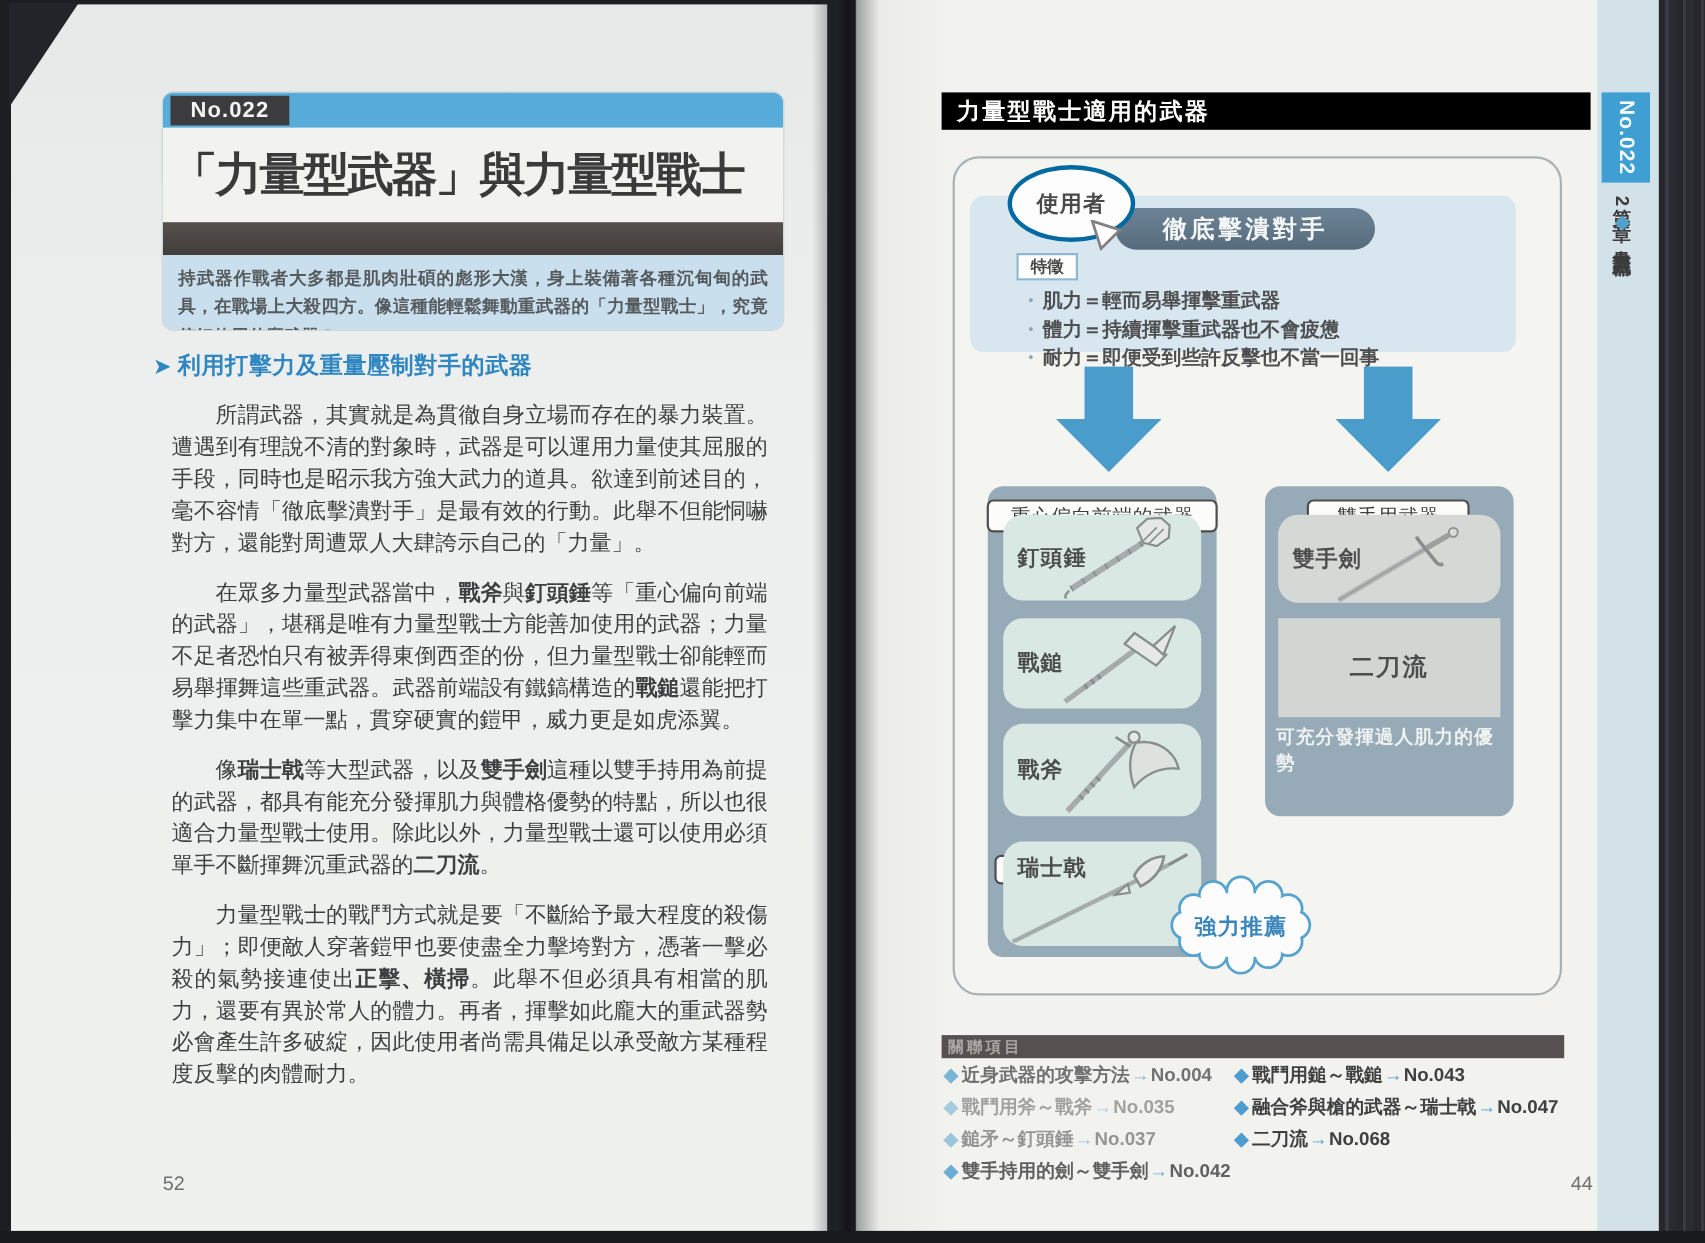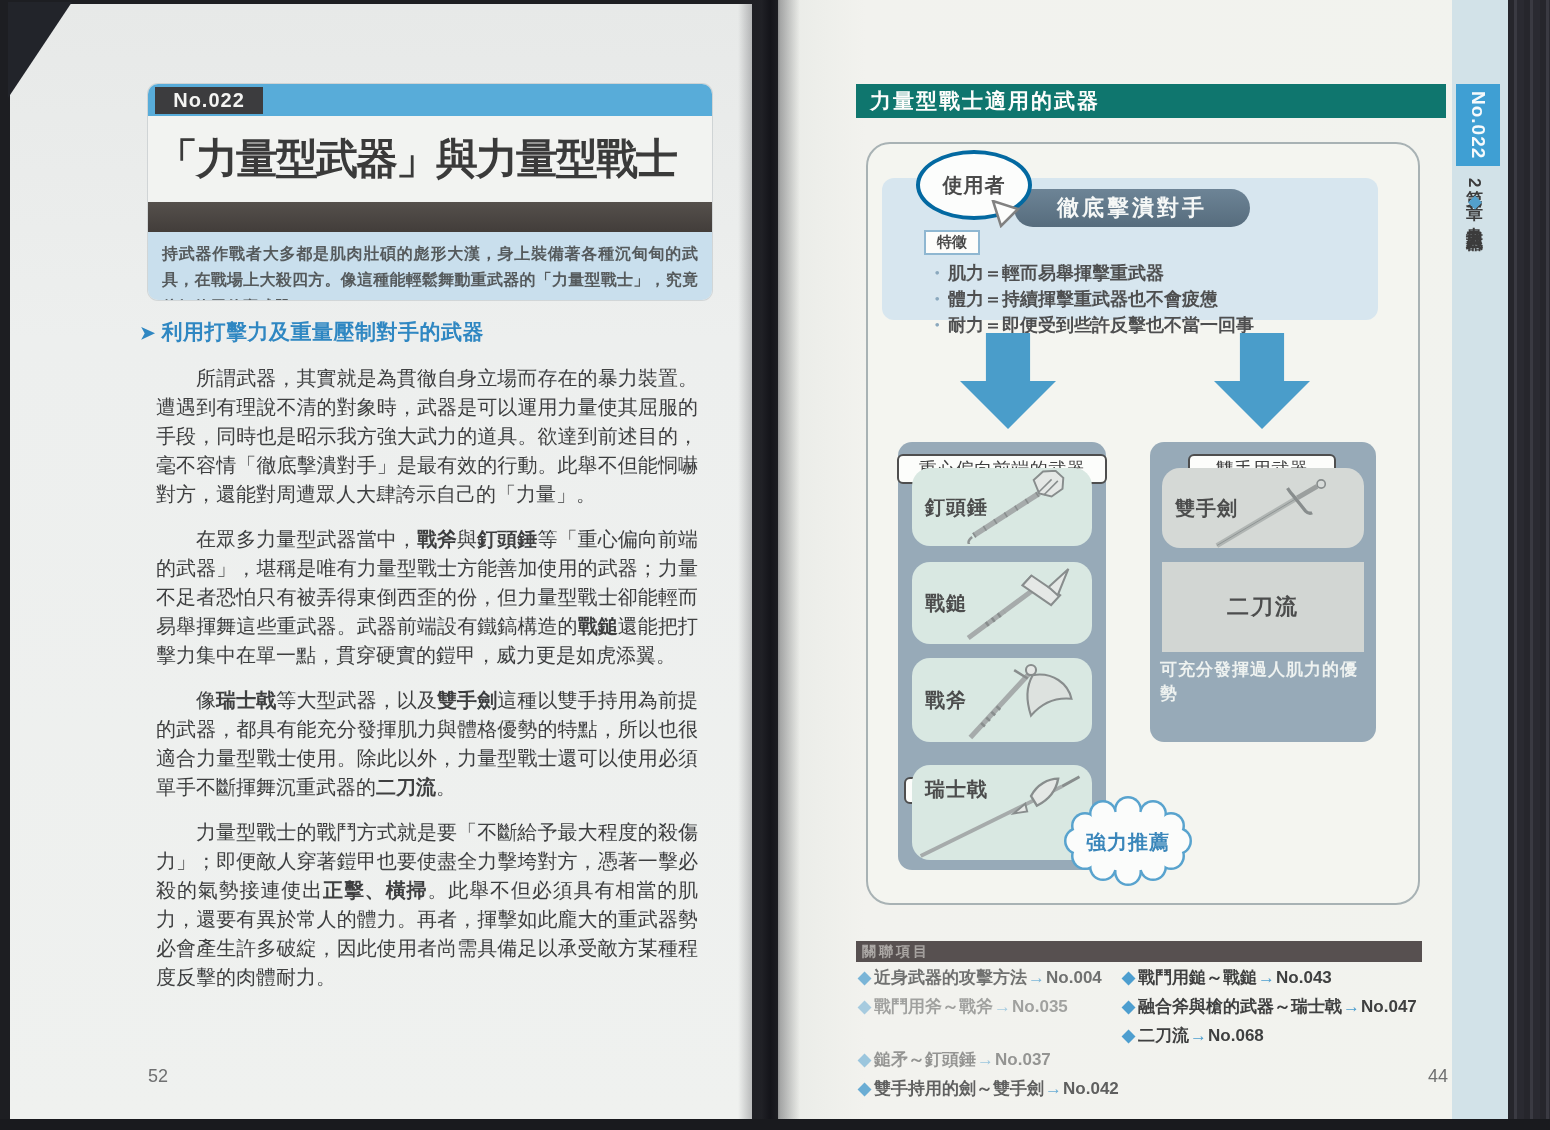--- a/index.html
+++ b/index.html
@@ -38,21 +38,21 @@
   
   #section-heading{left:140px;top:318px;width:580px;font-size:21px;font-weight:bold;
     color:#2f87c2;letter-spacing:.5px;}
   #section-heading .marker{margin-right:6px;font-size:18px;}
   #body-paragraphs{left:140px;top:348px;width:574px;font-family:"Liberation Serif",serif;
     font-size:20px;line-height:29px;color:#3e3f40;text-align:justify;}
   #body-paragraphs p{margin:16px;text-indent:2em;}
   #body-paragraphs .b{font-weight:bold;font-family:"Liberation Sans",sans-serif;}
 
   
-  #rp-header{left:856px;top:84px;width:590px;height:34px;background:#0f766e;
+  #rp-header{left:856px;top:84px;width:590px;height:34px;background:#000000;
     display:flex;align-items:center;padding-left:14px;box-sizing:border-box;
     color:#fdfdfc;font-size:21px;font-weight:bold;letter-spacing:2px;}
   #diagram-box{left:866px;top:142px;width:554px;height:763px;background:#f4f5f0;
     border:2px solid #a8b2b4;border-radius:24px;box-sizing:border-box;}
   #user-panel{left:882px;top:178px;width:496px;height:142px;background:#d7e6ef;border-radius:12px;}
   #user-bubble{left:916px;top:150px;width:108px;height:62px;background:#fcfdfc;
     border:4px solid #0369a1;border-radius:50%;display:flex;align-items:center;
     justify-content:center;font-size:20px;font-weight:bold;color:#4a4a4a;letter-spacing:1px;}
   #bubble-tail{left:989px;top:200px;}
   #warrior-box{left:1014px;top:189px;width:236px;height:38px;border-radius:19px;
@@ -104,21 +104,21 @@
 
   #related-bar{left:856px;top:941px;width:566px;height:21px;background:#575050;
     display:flex;align-items:center;padding-left:6px;box-sizing:border-box;}
   #related-bar span{font-size:14px;font-weight:normal;letter-spacing:3px;
     color:rgba(240,238,233,.30);-webkit-text-stroke:.6px rgba(240,238,233,.5);}
   .ref-col{font-size:17px;font-weight:bold;color:#3f4040;line-height:29px;white-space:nowrap;}
   #ref-col-left{left:858px;top:963px;}
   #ref-col-right{left:1122px;top:963px;}
   .ref-item .dia{color:#4d9ecf;margin-right:3px;}
   .ref-item .arr{color:#4d9ecf;margin:0 1px;}
-  .fade-a{opacity:.72;} .fade-b{opacity:.45;} .fade-c{opacity:.52;margin-top:24px;} .fade-d{opacity:.82;}
+  .fade-a{opacity:.72;} .fade-b{opacity:.45;} .fade-c{opacity:.52;} .fade-d{opacity:.82;}
 
   
   #side-strip{left:1452px;top:0;width:56px;height:1124px;background:#d2e2e8;}
   #side-badge{left:1456px;top:84px;width:44px;height:82px;background:#3f9fd3;
     display:flex;align-items:center;justify-content:center;}
   #side-badge span{writing-mode:vertical-rl;color:#f6fafc;font-weight:bold;font-size:19px;
     letter-spacing:1px;}
   #side-chapter{left:1463px;top:176px;writing-mode:vertical-rl;font-size:17px;
     font-weight:bold;color:#3c3c3c;letter-spacing:2px;}
   #side-chapter .dia{color:#53a0cc;}

